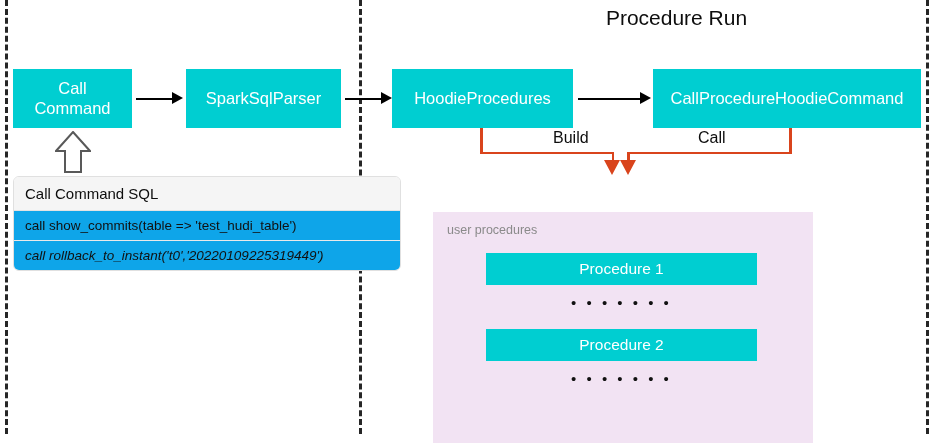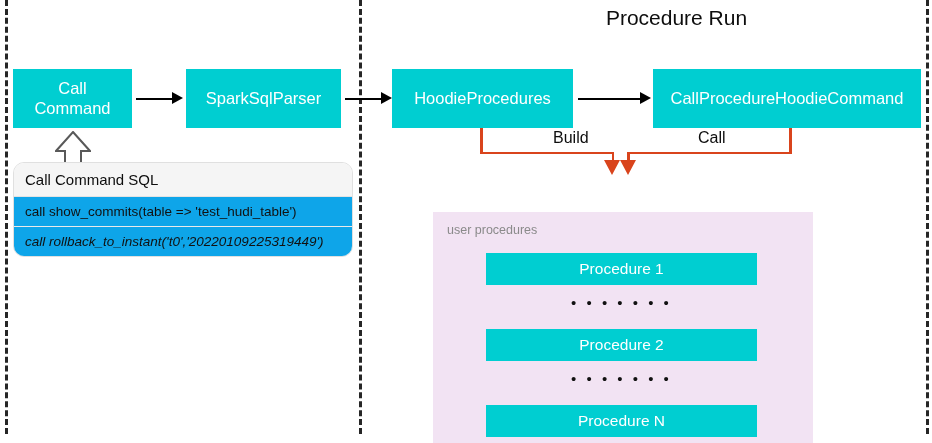--- a/index.html
+++ b/index.html
@@ -82,24 +82,24 @@
     left: 55px;
     top: 131px;
     width: 36px;
     height: 42px;
   }
 
   
   #sql-card {
     position: absolute;
     left: 13px;
-    top: 162px;
-    width: 340px;
+    top: 176px;
+    width: 388px;
     border: 1px solid #e0e0e0;
-    border-radius: 11px;
+    border-radius: 6px;
     background: #ffffff;
     box-sizing: border-box;
     overflow: hidden;
   }
   #sql-card .hdr {
     background: #f5f5f5;
     border-bottom: 1px solid #e3e3e3;
     font-size: 15px;
     color: #0d0d0d;
     padding: 8px 11px;
@@ -240,16 +240,15 @@
   <div class="orange-seg" id="call-v-left"></div>
   <div class="orange-head" id="call-head"></div>
   <div class="edge-label" id="label-call">Call</div>
 
   <div id="proc-panel">
     <div id="proc-panel-label">user procedures</div>
     <div class="proc-box" id="proc-1">Procedure 1</div>
     <div class="proc-dots" id="dots-1">• • • • • • •</div>
     <div class="proc-box" id="proc-2">Procedure 2</div>
     <div class="proc-dots" id="dots-2">• • • • • • •</div>
-    <div class="proc-box" id="proc-3">Procedure N</div>
   </div>
 
 </div>
 
 </body></html>

